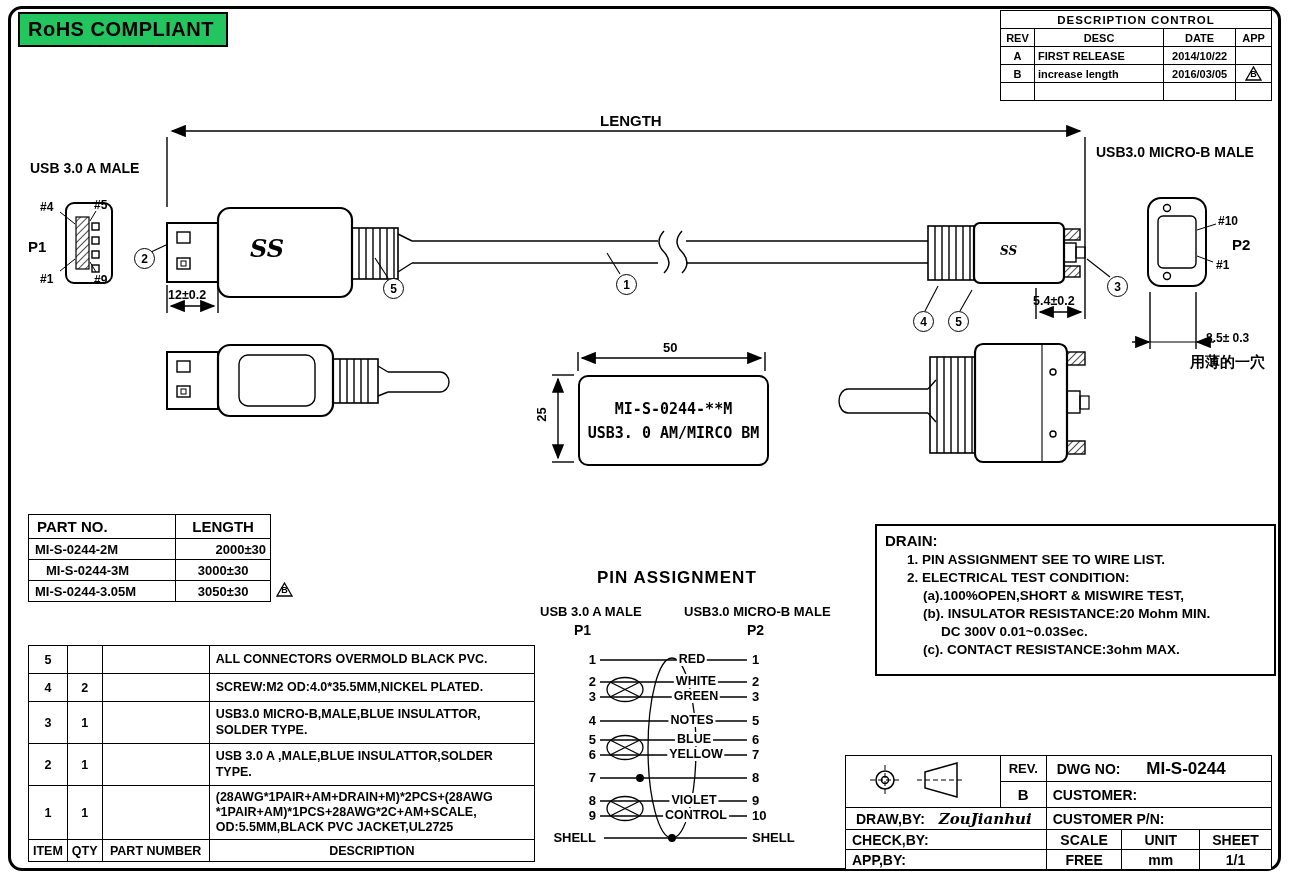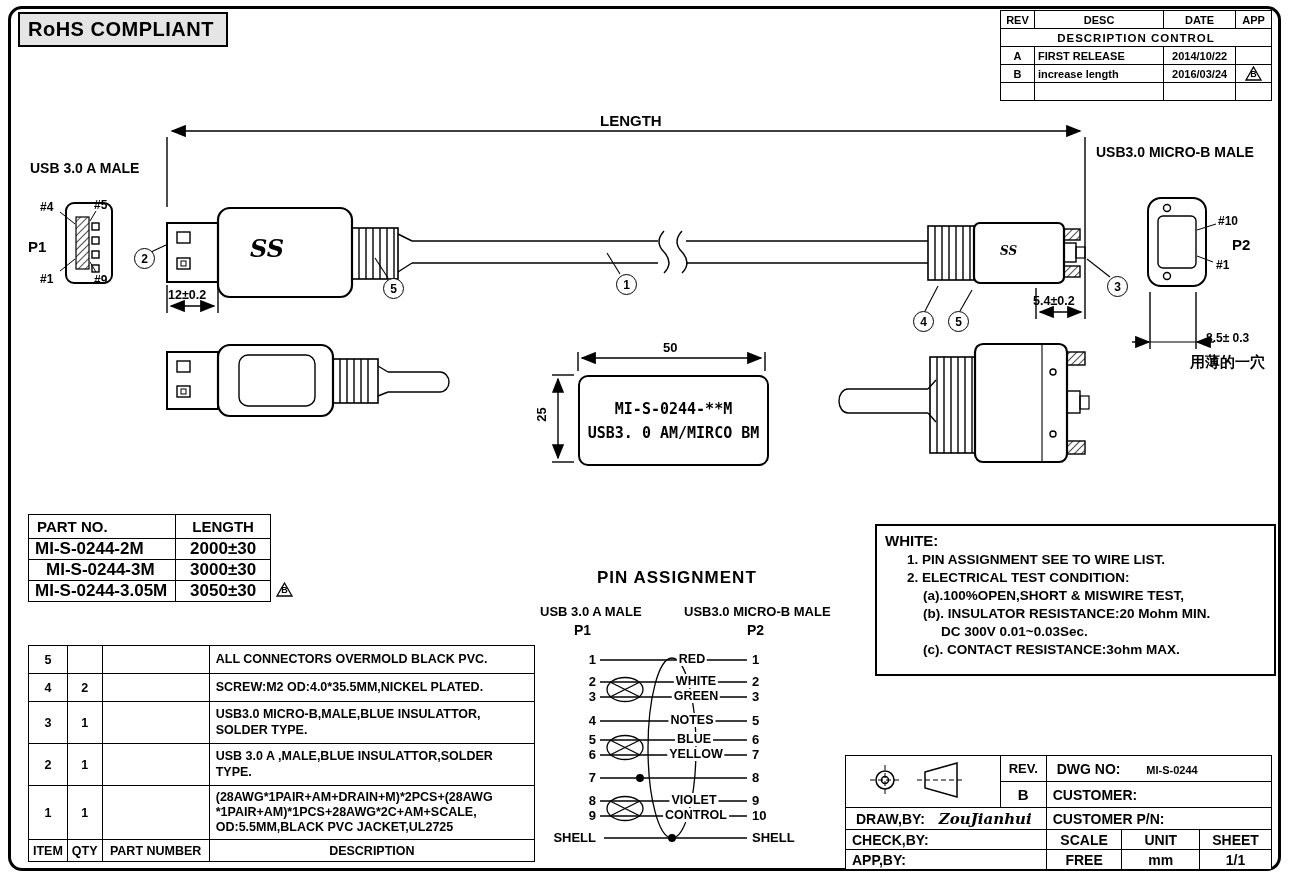--- a/index.html
+++ b/index.html
@@ -4,27 +4,27 @@
 <style>
   html,body{margin:0;padding:0;background:#fff;}
   #sheet{position:relative;width:1289px;height:877px;background:#fff;font-family:"Liberation Sans",sans-serif;color:#000;overflow:hidden;}
   .border-frame{position:absolute;left:8px;top:6px;right:8px;bottom:6px;border:3px solid #000;border-radius:14px;}
   svg.linework{position:absolute;left:0;top:0;z-index:1;}
   .ov{position:absolute;z-index:2;}
   .lbl{position:absolute;z-index:2;font-weight:bold;white-space:nowrap;}
   table{border-collapse:collapse;background:#fff;}
   td,th{border:1.5px solid #000;padding:0 4px;font-weight:bold;}
   
-  .rohs{left:18px;top:12px;width:198px;height:31px;border:2.5px solid #000;display:flex;align-items:center;padding-left:8px;font-size:20px;font-weight:bold;letter-spacing:.5px;background:#e5e5e5;}
+  .rohs{left:18px;top:12px;width:198px;height:31px;border:2.5px solid #000;display:flex;align-items:center;padding-left:8px;font-size:20px;font-weight:bold;letter-spacing:.5px;background:#22c55e;}
   
   .desc-ctl td{border:1.2px solid #000;font-size:11px;height:17px;padding:0 3px;}
   .desc-ctl .t{text-align:center;font-size:11.5px;letter-spacing:1px;}
   .desc-ctl .c{text-align:center;}
   
-  .part-tbl td{font-size:17px;height:20px;}
+  .part-tbl td{font-size:13px;height:20px;}
   .part-tbl .hd{font-size:15px;height:23px;}
   
   .bom td{font-size:12.5px;vertical-align:middle;}
   .bom .c{text-align:center;}
   .bom .desc{white-space:pre-line;line-height:1.22;padding:2px 6px;}
   
   .notes{left:875px;top:524px;width:397px;height:148px;border:2px solid #000;background:transparent;}
   .notes .nt{font-size:15px;font-weight:bold;margin:6px 0 2px 8px;}
   .notes .nl{font-size:13.5px;font-weight:bold;line-height:18px;white-space:nowrap;}
   .ind1{margin-left:30px;} .ind2{margin-left:46px;} .ind3{margin-left:64px;}
@@ -248,38 +248,38 @@
 
   <table class="ov desc-ctl" style="left:1000px;top:10px;width:272px;">
     <colgroup>
         <col style="width:34px">
         <col style="width:130px">
         <col style="width:72px">
         <col style="width:36px">
       </colgroup>
     <tbody>
         <tr>
+          <td class="t" colspan="4">DESCRIPTION  CONTROL</td>
+        </tr>
+    <tr>
       <td class="c">REV</td>
       <td class="c">DESC</td>
       <td class="c">DATE</td>
       <td class="c">APP</td>
     </tr>
-    <tr>
-          <td class="t" colspan="4">DESCRIPTION  CONTROL</td>
-        </tr>
     <tr>
       <td class="c">A</td>
       <td>FIRST RELEASE</td>
       <td class="c">2014/10/22</td>
       <td class="c"></td>
     </tr>
     <tr>
       <td class="c">B</td>
       <td>increase length</td>
-      <td class="c">2016/03/24</td>
+      <td class="c">2016/03/05</td>
       <td class="c">
         <span class="tri">
           <svg width="17" height="15">
                 <polygon points="8.5,1 16,14 1,14" fill="none" stroke="#000" stroke-width="1.3"></polygon>
               </svg>
           <span class="tl">B</span>
         </span>
       </td>
     </tr>
     <tr style="height:16px;">
@@ -332,21 +332,21 @@
         <col style="width:148px">
         <col style="width:95px">
       </colgroup>
     <tbody>
         <tr>
       <td class="hd" style="padding-left:8px;">PART NO.</td>
       <td class="hd" style="text-align:center;">LENGTH</td>
     </tr>
     <tr>
       <td style="padding-left:6px;">MI-S-0244-2M</td>
-      <td style="text-align:center;">2000±30</td>
+      <td style="text-align:right;">2000±30</td>
     </tr>
     <tr>
       <td style="padding-left:17px;">MI-S-0244-3M</td>
       <td style="text-align:center;">3000±30</td>
     </tr>
     <tr>
       <td style="padding-left:6px;">MI-S-0244-3.05M</td>
       <td style="text-align:center;">3050±30</td>
     </tr>
   </tbody>
@@ -443,21 +443,21 @@
   <span class="wireL" style="left:696px;top:674px;">WHITE</span>
   <span class="wireL" style="left:696px;top:689px;">GREEN</span>
   <span class="wireL" style="left:692px;top:713px;">NOTES</span>
   <span class="wireL" style="left:694px;top:732px;">BLUE</span>
   <span class="wireL" style="left:696px;top:747px;">YELLOW</span>
   <span class="wireL" style="left:694px;top:793px;">VIOLET</span>
   <span class="wireL" style="left:696px;top:808px;">CONTROL</span>
 
   
   <div class="ov notes">
-    <div class="nt">WHITE:</div>
+    <div class="nt">DRAIN:</div>
     <div class="nl ind1">1. PIN ASSIGNMENT SEE TO WIRE LIST.</div>
     <div class="nl ind1">2. ELECTRICAL TEST CONDITION:</div>
     <div class="nl ind2">(a).100%OPEN,SHORT &amp; MISWIRE TEST,</div>
     <div class="nl ind2">(b). INSULATOR RESISTANCE:20 Mohm MIN.</div>
     <div class="nl ind3">DC 300V 0.01~0.03Sec.</div>
     <div class="nl ind2">(c). CONTACT RESISTANCE:3ohm MAX.</div>
   </div>
 
   
   <table class="ov tb" style="left:845px;top:755px;width:427px;">
@@ -478,21 +478,21 @@
             <line x1="7" y1="21" x2="37" y2="21" stroke-dasharray="5 3" stroke-width="1"></line>
             <line x1="22" y1="6" x2="22" y2="36" stroke-dasharray="5 3" stroke-width="1"></line>
             <path d="M62,13 L94,4 L94,38 L62,29 Z"></path>
             <line x1="54" y1="21" x2="102" y2="21" stroke-dasharray="5 3" stroke-width="1"></line>
           </g>
         </svg>
       </td>
       <td class="c" style="font-size:13px;">REV.</td>
       <td colspan="3">
         <span class="lab" style="position:static;">DWG NO:</span>
-        <span style="font-size:11px;margin-left:22px;margin-top:20px;">MI-S-0244</span>
+        <span style="font-size:17px;margin-left:22px;margin-top:20px;">MI-S-0244</span>
       </td>
     </tr>
     <tr style="height:26px;">
       <td class="c" style="font-size:15px;">B</td>
       <td colspan="3" class="lab">CUSTOMER:</td>
     </tr>
     <tr style="height:22px;">
       <td colspan="2">
         <span class="lab" style="position:static;">DRAW,BY:</span>
         <span class="sig" style="margin-left:10px;">ZouJianhui</span>

